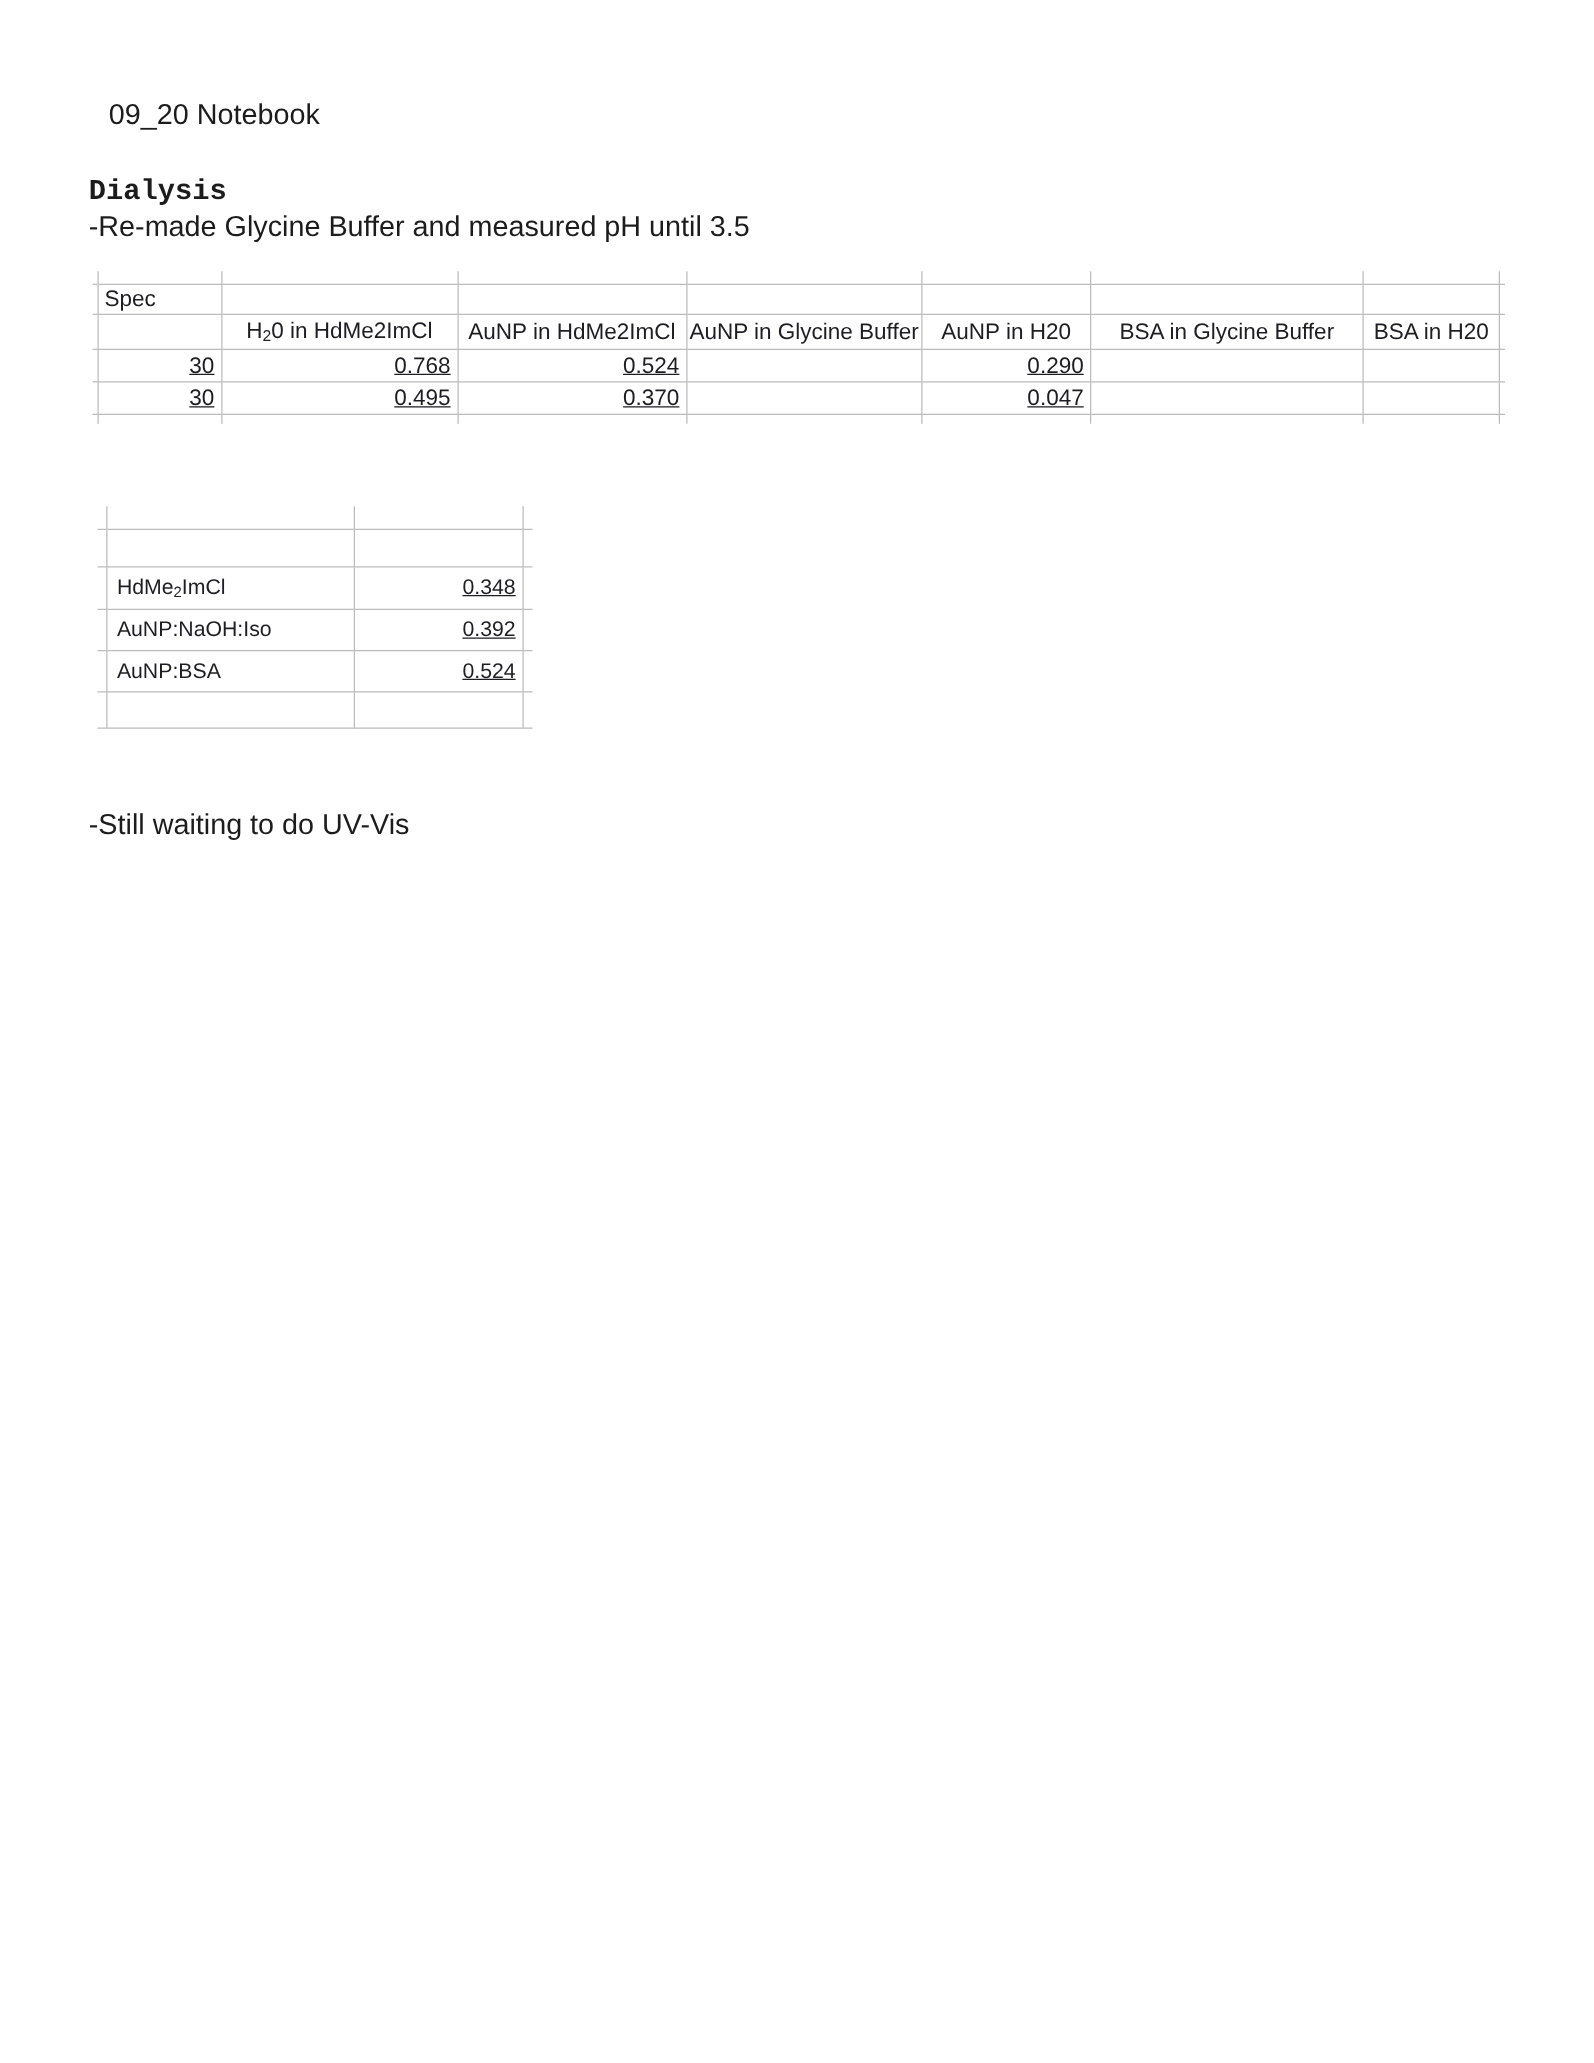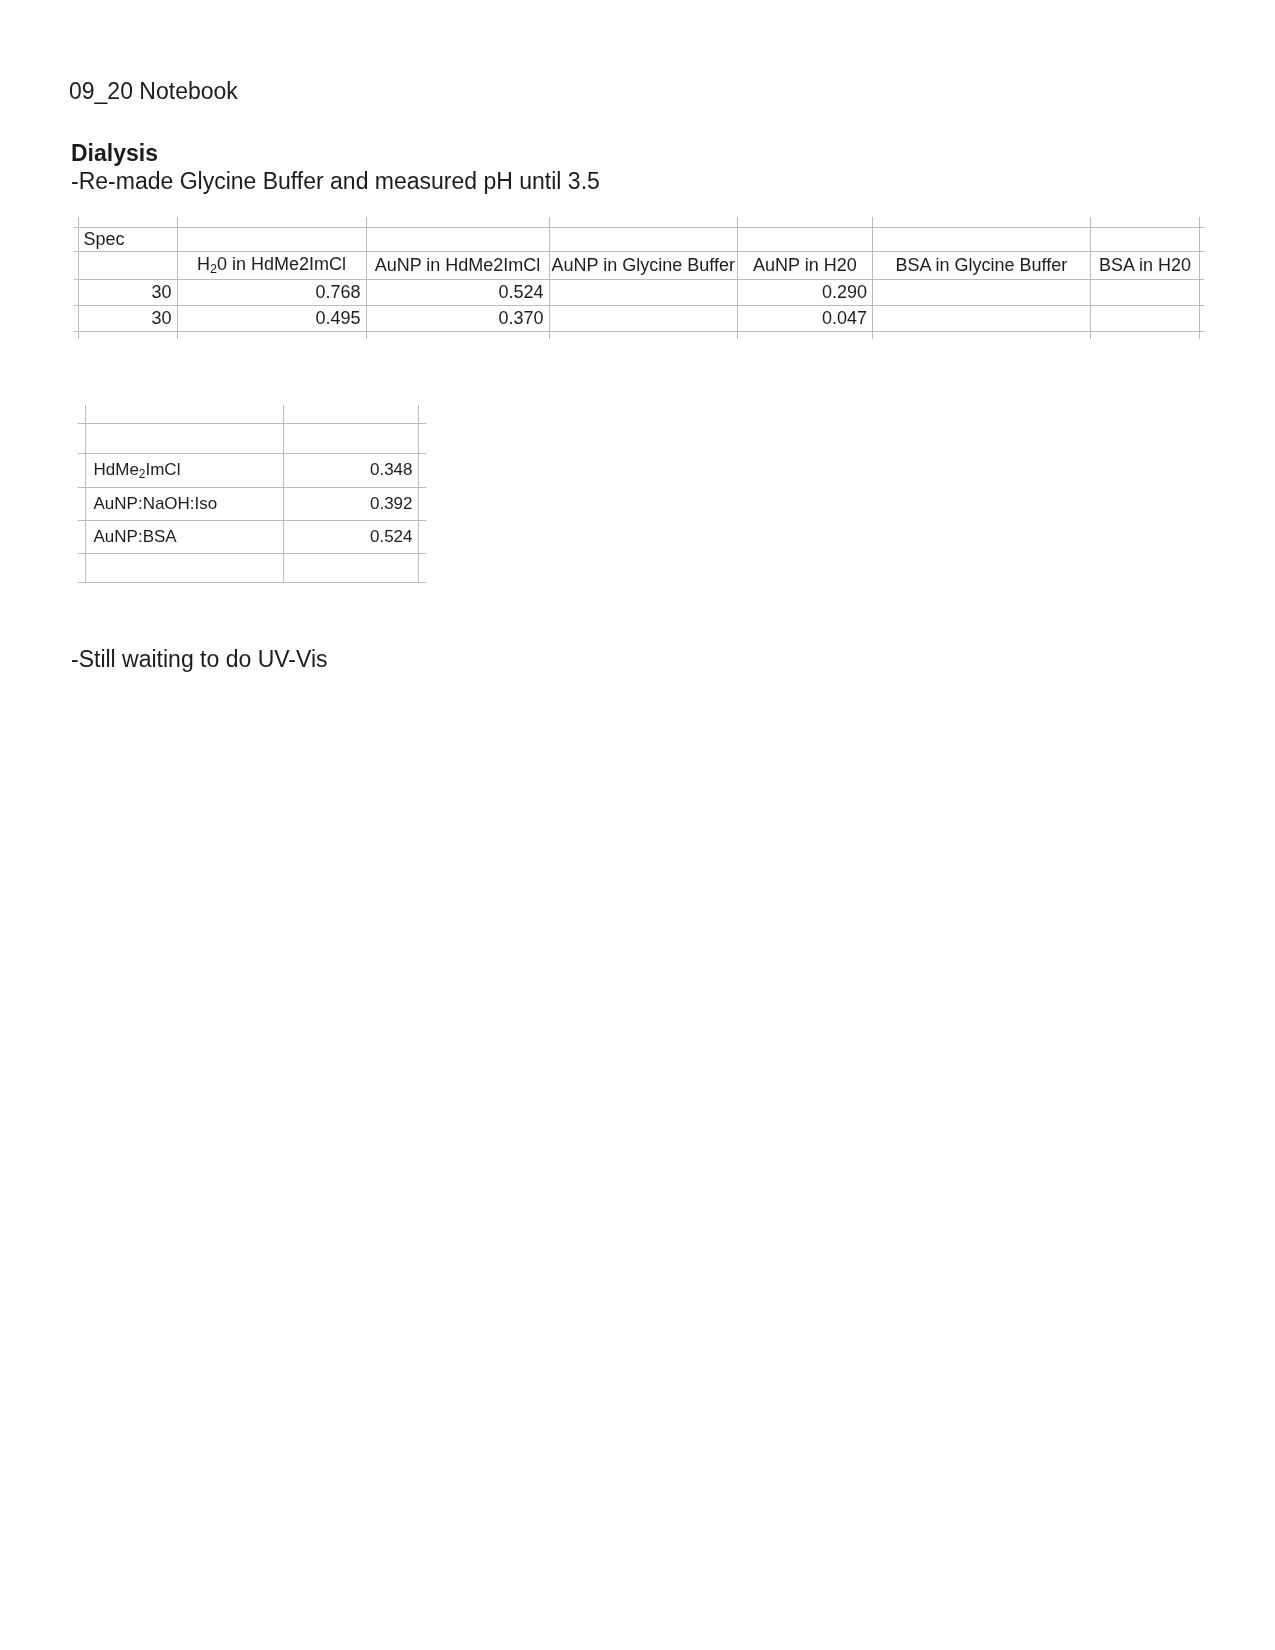--- a/index.html
+++ b/index.html
@@ -3,51 +3,51 @@
 <meta charset="utf-8">
 <style>
   html,body{margin:0;padding:0;}
   body{
     width:1275px;height:1650px;background:#ffffff;position:relative;
     font-family:"Liberation Sans","DejaVu Sans",sans-serif;
     color:#1c1c1c;
   }
   .abs{position:absolute;}
   .doc-text{font-size:23px;line-height:1.2;white-space:nowrap;}
-  .bold{font-weight:bold;}
+  .bold{font-weight:bold;font-family:Liberation Mono, monospace;}
 
   
   table.sheet{border-collapse:collapse;table-layout:fixed;}
   table.sheet td{
     border:1px solid #bcbcbc;
     padding:0 5px;
     font-size:18px;
     color:#1d1d22;
     white-space:nowrap;
     overflow:hidden;
     vertical-align:middle;
   }
   table.sheet td.hd{text-align:center;overflow:visible;padding:0 2px;margin-left:40px;}
-  table.sheet td.num{text-align:right;}
+  table.sheet td.num{text-align:right;text-decoration:underline;}
   table.sheet td.lab{text-align:left;}
   
   table.sheet td.sl{border-left:0;padding:0;}
   table.sheet td.sr{border-right:0;padding:0;}
   
   tr.tk td{border-top:0;}
   tr.tk td.sl, tr.tk td.sr{border-bottom:0;}
   tr.tb td{border-bottom:0;}
 
   table.ratio td{font-size:17px;color:#1d1d22;}
   .sub{font-size:0.7em;vertical-align:-0.25em;}
 </style>
 </head>
 <body>
 
-<div class="abs" style="left:69px;top:78px;">
+<div class="abs" style="left:87px;top:78px;">
   <div class="doc-text">09_20 Notebook</div>
 </div>
 
 <div class="abs doc-text bold" style="left:71px;top:140px;">Dialysis</div>
 
 <div class="abs doc-text" style="left:71px;top:168px;">-Re-made Glycine Buffer and measured pH until 3.5</div>
 
 <table class="sheet abs" style="left:74px;top:217px;">
   <colgroup>
     <col style="width:4px">

